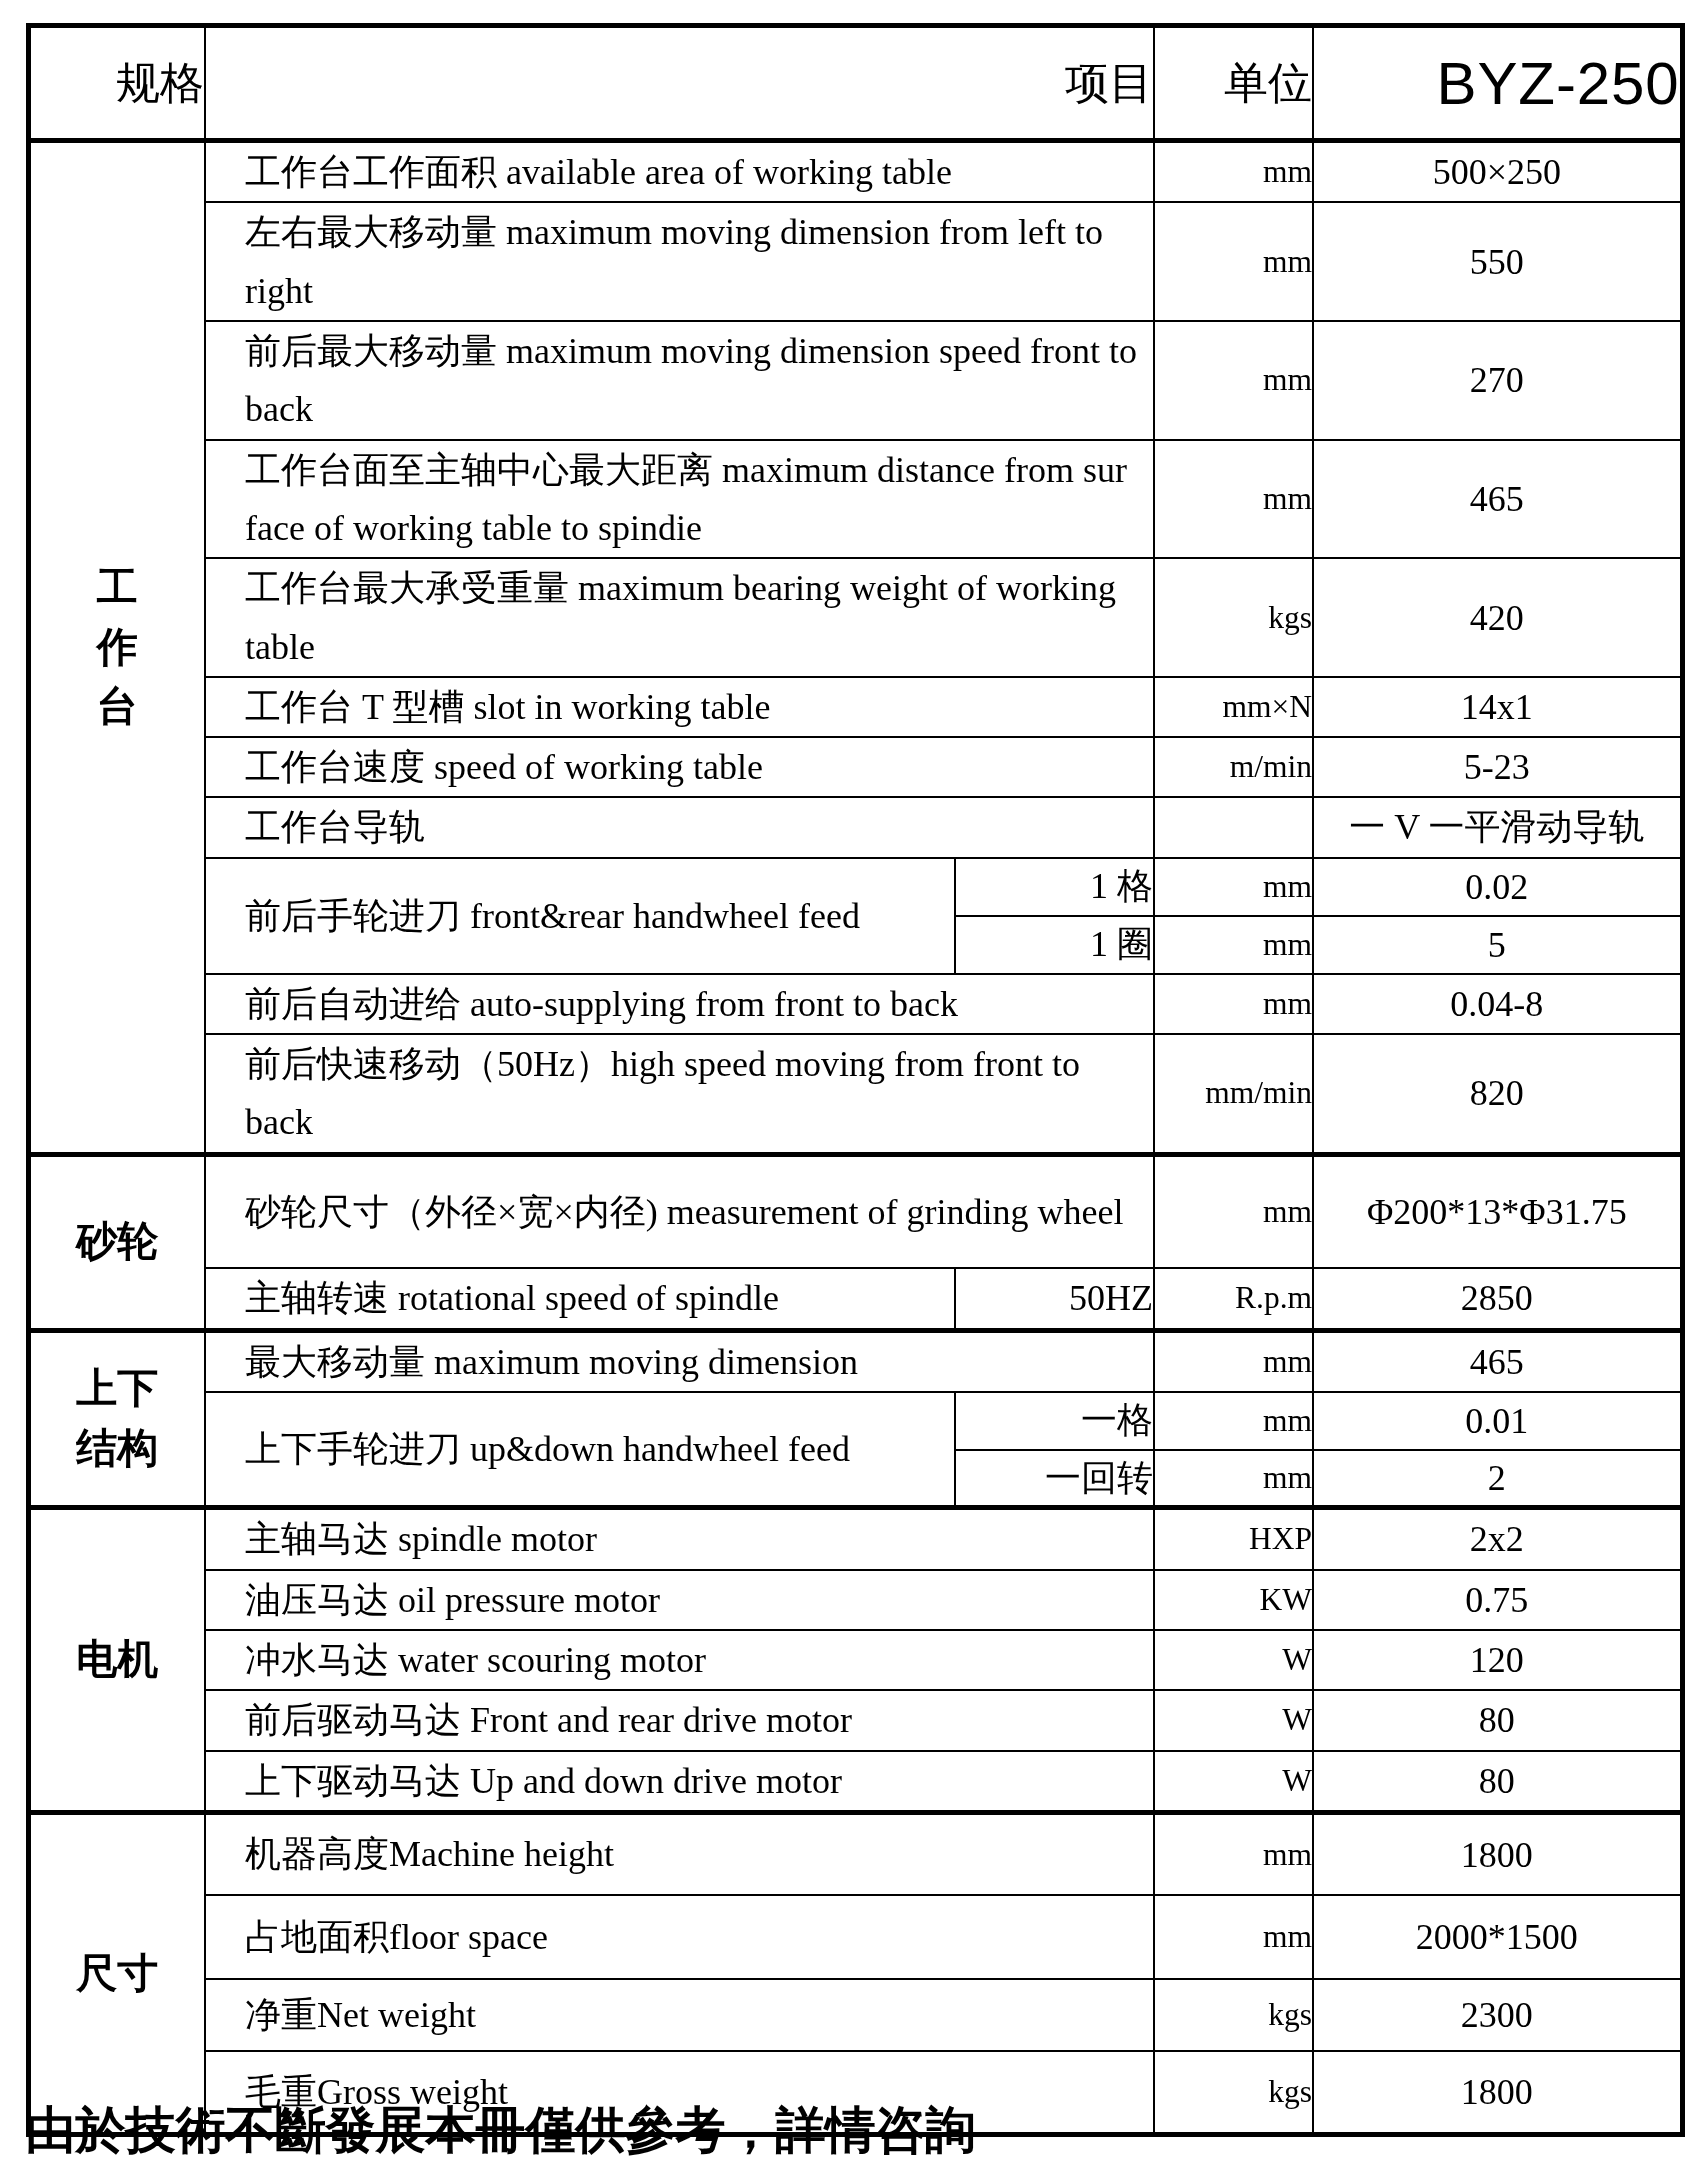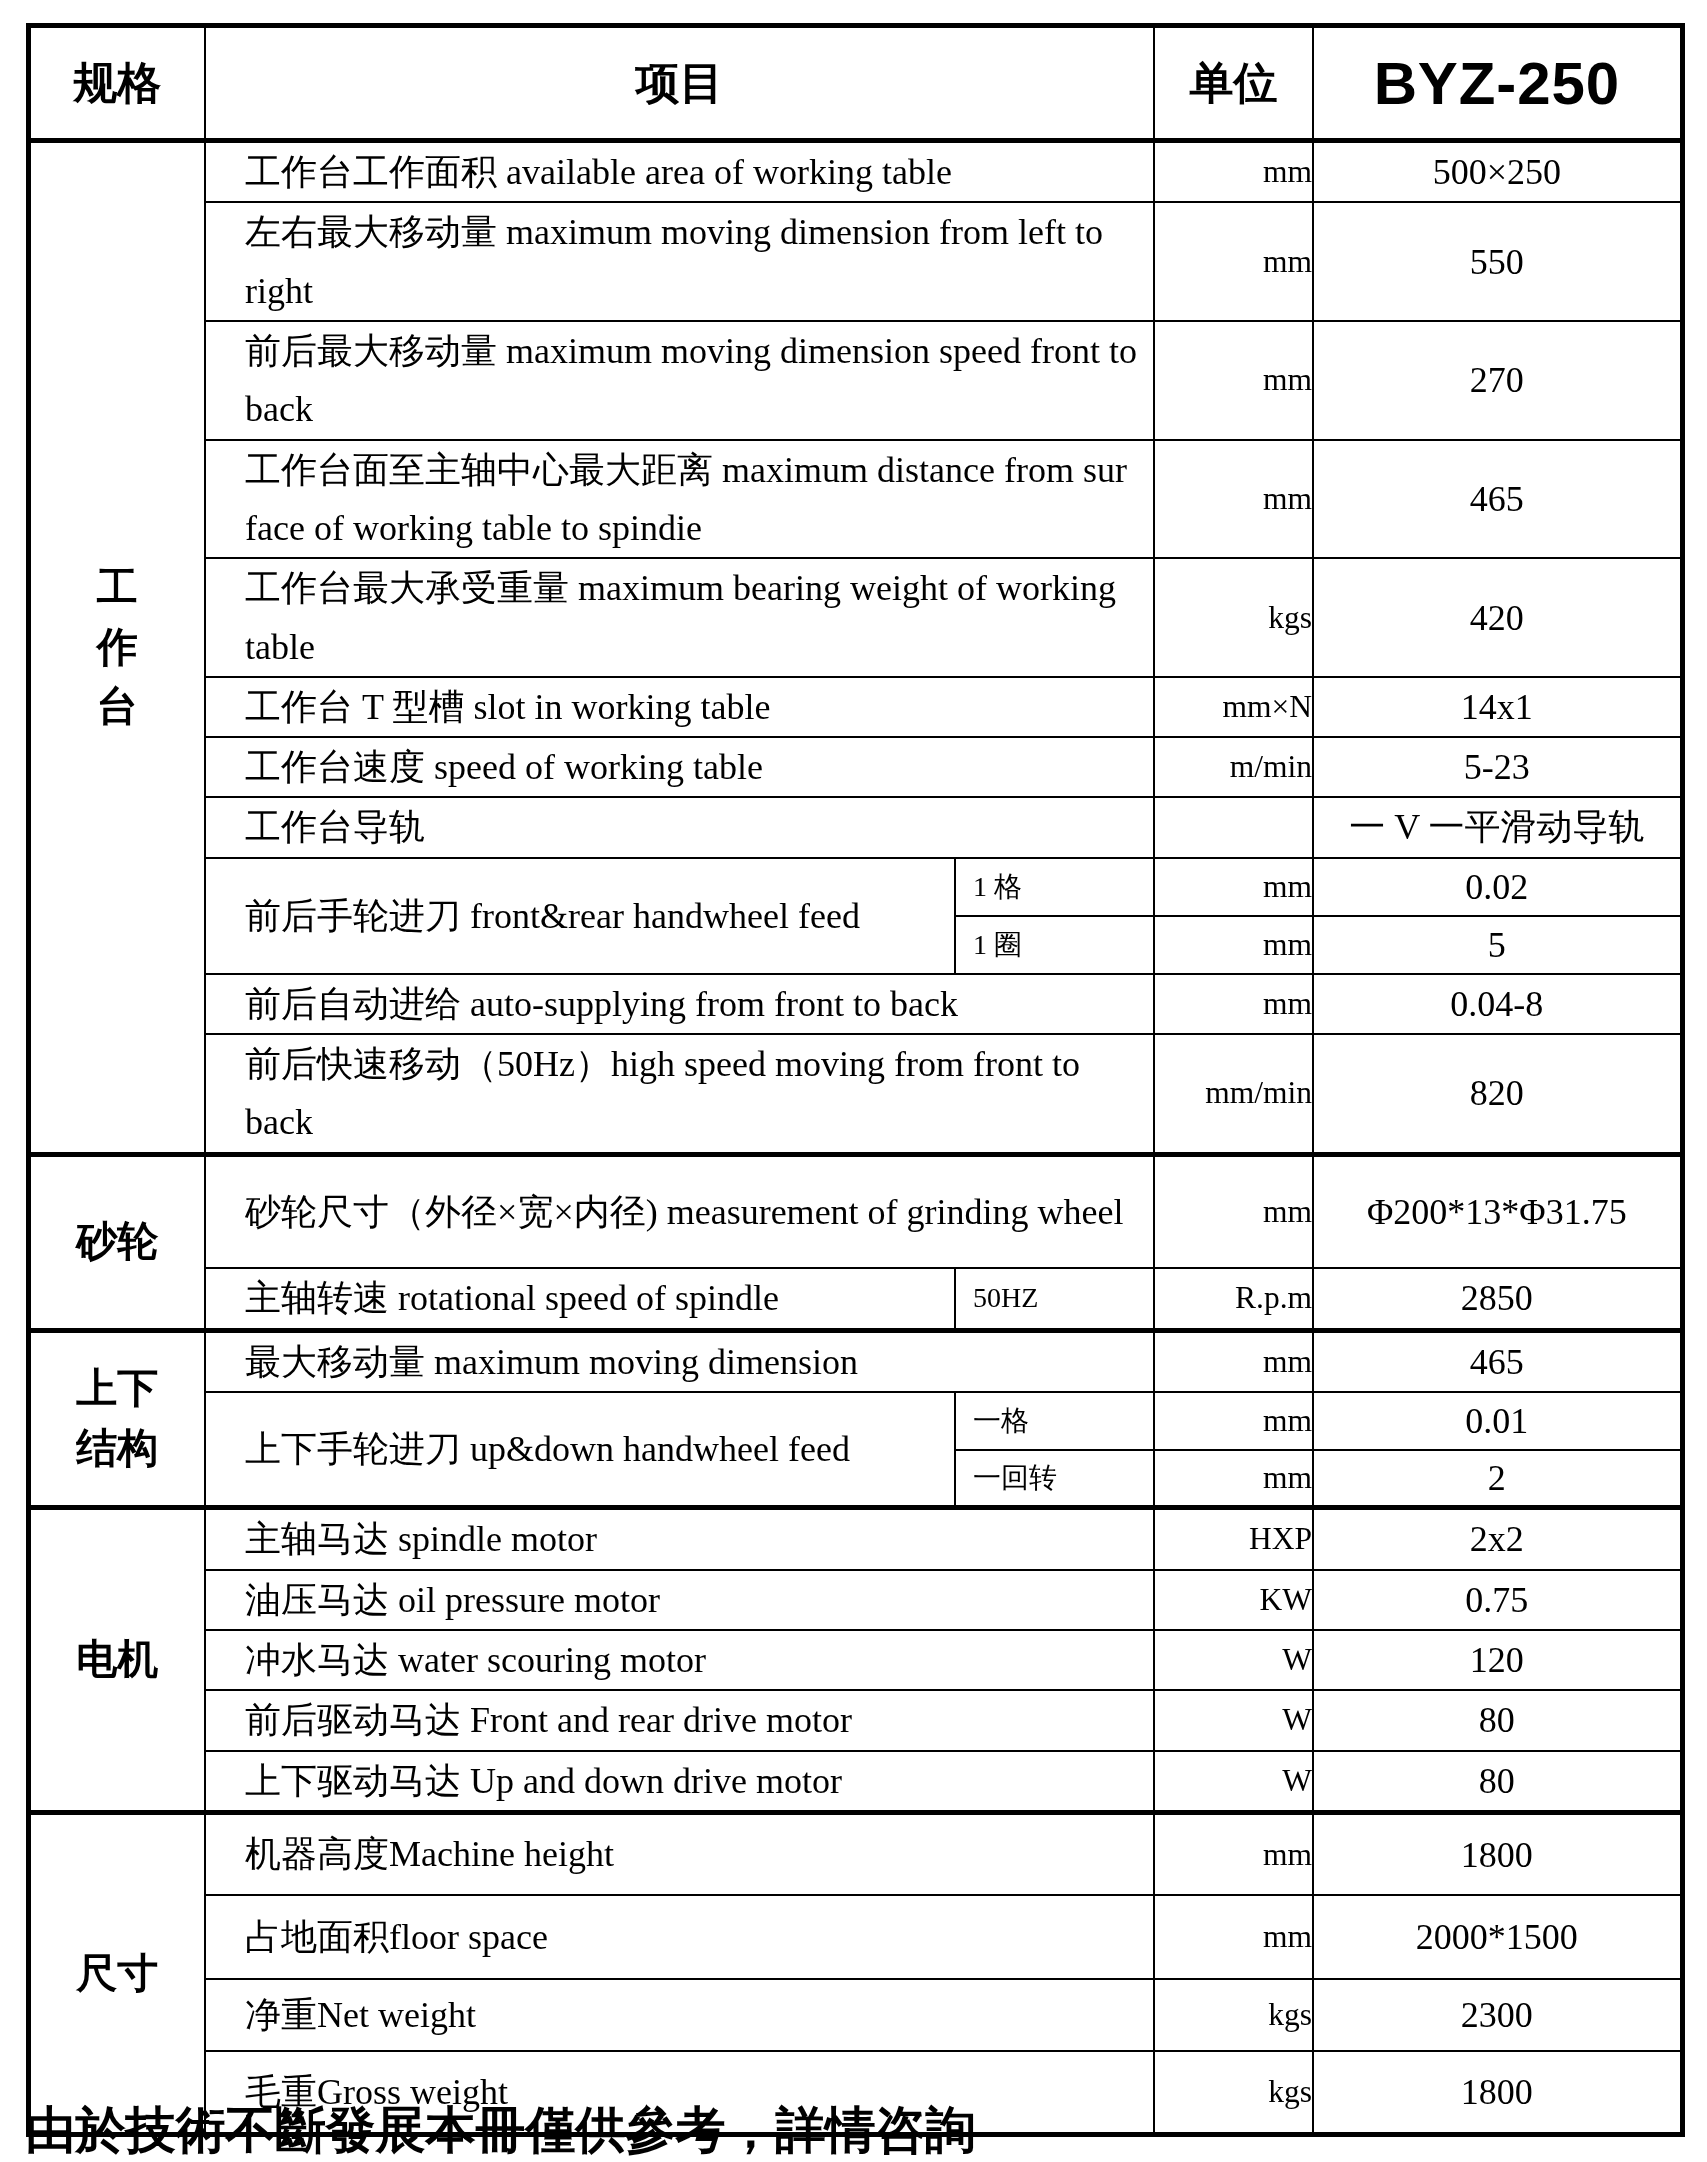--- a/index.html
+++ b/index.html
@@ -34,44 +34,44 @@
     border: 2.6px solid #000;
     padding: 0;
     vertical-align: middle;
     overflow: hidden;
   }
   thead th { border-bottom: 5.1px solid #000; }
   tr.gs td, tr.gs th { border-top: 5.1px solid #000; }
 
   th {
     font-family: "Liberation Sans", "DejaVu Sans", sans-serif;
-    font-weight: bold;
+    font-weight: normal;
     font-size: 44px;
-    text-align: center;
+    text-align: right;
   }
   th.model { font-size: 60px; letter-spacing: 0.9px; }
 
   td.group {
     font-family: "Liberation Sans", "DejaVu Sans", sans-serif;
     font-weight: bold;
     font-size: 41px;
     text-align: center;
     line-height: 1.45;
     white-space: pre-line;
   }
   td.item {
     font-size: 36px;
     text-align: left;
     padding-left: 39px;
     padding-right: 10.2px;
     line-height: 1.62;
   }
   td.sub {
-    font-size: 28px;
-    text-align: left;
+    font-size: 36px;
+    text-align: right;
     padding-left: 17px;
   }
   td.unit {
     font-size: 31.5px;
     text-align: right;
   }
   td.val {
     font-size: 36px;
     text-align: center;
   }

